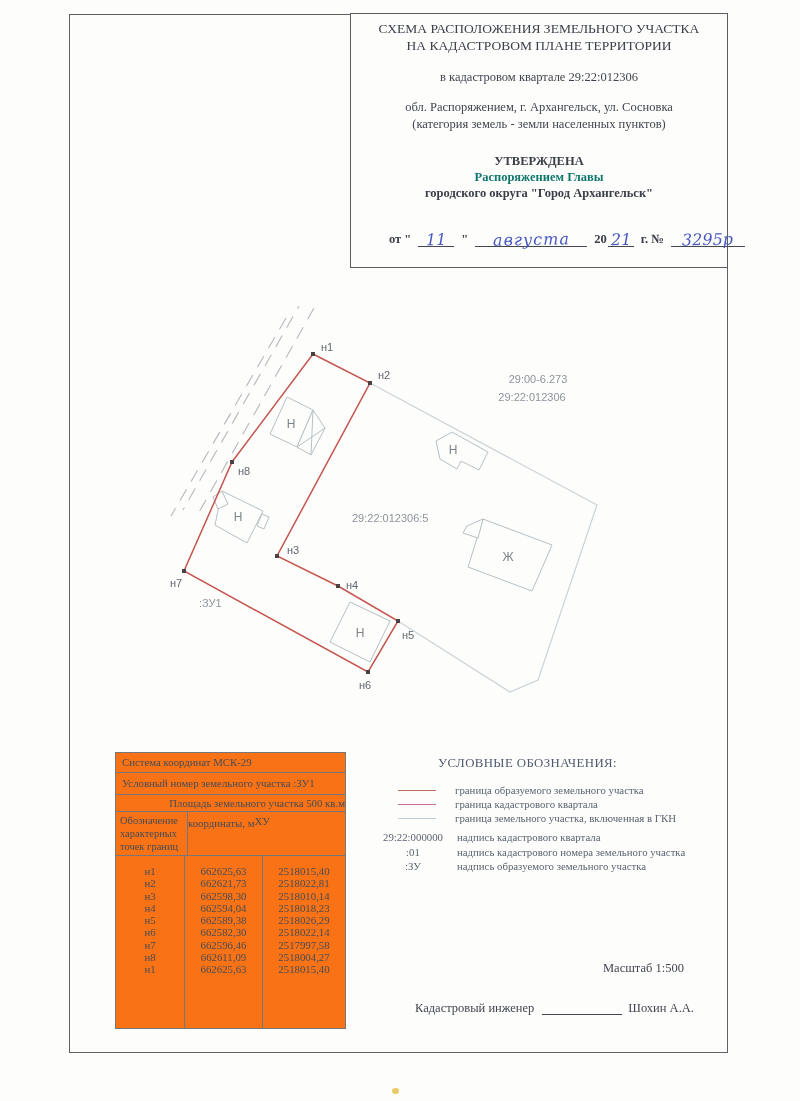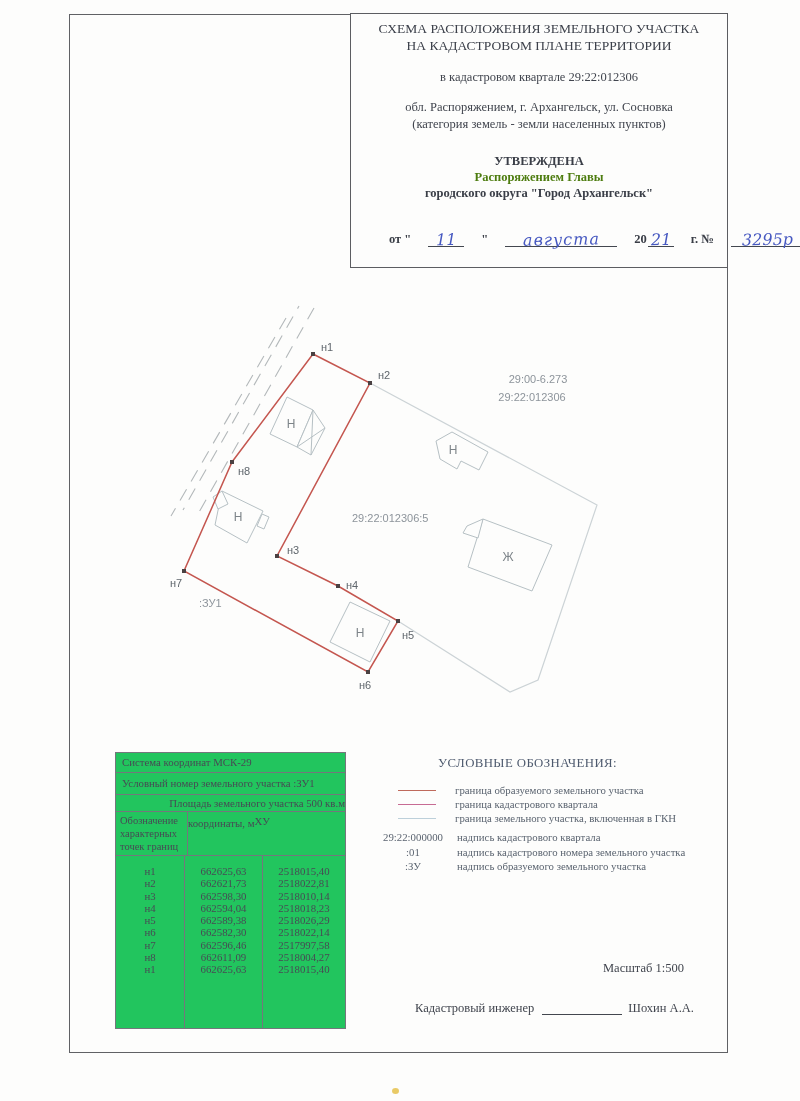--- a/index.html
+++ b/index.html
@@ -19,43 +19,43 @@
     position:absolute;left:350px;top:13px;width:376px;height:253px;
     border:1.5px solid #5c5d61;background:#fdfdfc;z-index:3;
   }
   .hb-line{position:absolute;left:0;width:100%;text-align:center;white-space:nowrap;}
   .t1{top:7px;font-size:13.5px;color:#3c404a;}
   .t2{top:24px;font-size:13.5px;color:#3c404a;}
   .quarter{top:56px;font-size:12.5px;}
   .addr1{top:86px;font-size:12.5px;}
   .addr2{top:103px;font-size:12.5px;}
   .app1{top:140px;font-size:12.5px;font-weight:bold;color:#3a3e47;}
-  .app2{top:156px;font-size:12.5px;font-weight:bold;color:#4d7c0f;}
+  .app2{top:156px;font-size:12.5px;font-weight:bold;color:#0f766e;}
   .app3{top:172px;font-size:12.5px;font-weight:bold;color:#3a3e47;}
   .date-line{
     position:absolute;left:38px;top:212px;font-size:12.5px;font-weight:bold;
     color:#3a3e47;white-space:nowrap;display:flex;align-items:flex-end;
   }
   .blank{
     display:inline-flex;justify-content:center;align-items:flex-end;
-    border-bottom:1.2px solid #43474f;margin:0 17px;height:20px;
+    border-bottom:1.2px solid #43474f;margin:0 7px;height:20px;
   }
   .w36{width:36px;} .w110{width:112px;} .w24{width:26px;margin-left:1px;} .w72{width:74px;}
   .hw{
     font-family:"DejaVu Serif", serif;font-style:italic;font-weight:normal;
     font-size:16px;color:#4759c1;transform:rotate(-1deg);line-height:1;
     position:relative;top:2px;white-space:nowrap;
   }
   .hw-month{letter-spacing:1px;}
   
   #map-svg{position:absolute;left:0;top:0;z-index:2;}
   
   .coord-table{
     position:absolute;left:115px;top:752px;width:229px;z-index:3;
-    border:1px solid #74777c;font-size:10.8px;color:#474b54;background:#22c55e;
+    border:1px solid #74777c;font-size:10.8px;color:#474b54;background:#f97316;
   }
   .tr{border-bottom:1px solid #74777c;}
   .simple{height:19px;line-height:19px;padding-left:6px;white-space:nowrap;}
   .r2{height:21px;line-height:21px;}
   .r3{height:16px;line-height:16px;text-align:right;}
   .header-row{display:flex;height:43px;}
   .hcell-left{
     width:67px;border-right:1px solid #74777c;padding:2px 0 0 4px;
     line-height:13px;font-size:10.5px;
   }

